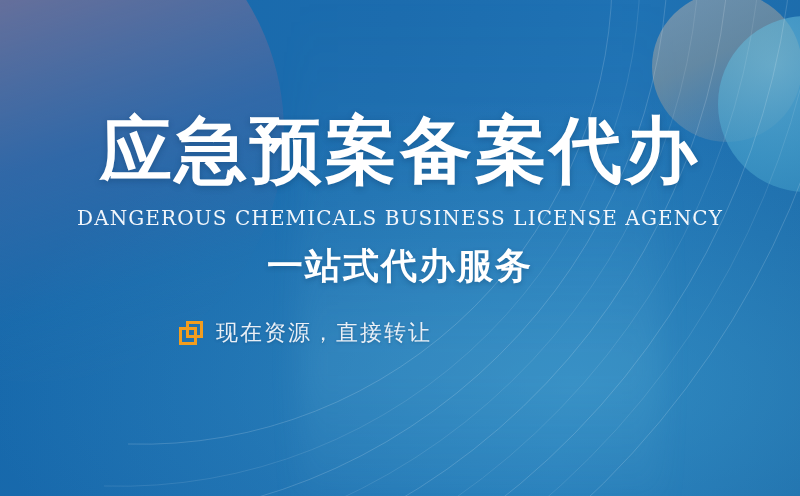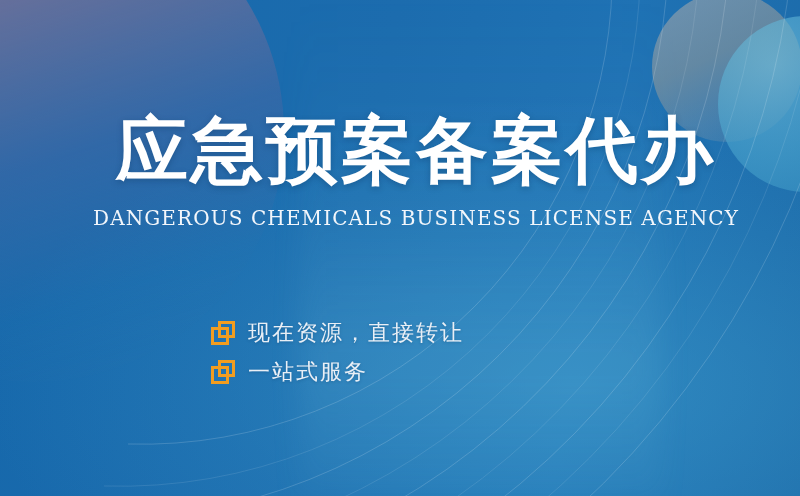--- a/index.html
+++ b/index.html
@@ -82,21 +82,20 @@
     width: 360px;
     height: 496px;
     background: linear-gradient(180deg, rgba(120,195,225,0.00) 0%, rgba(120,195,225,0.06) 45%, rgba(120,195,225,0.14) 74%, rgba(120,195,225,0.04) 100%);
     filter: blur(14px);
   }
 
   
   .content {
     position: absolute;
     inset: 0;
-    margin-left: 32px;
   }
 
   .title {
     position: absolute;
     left: 0;
     right: 0;
     top: 114px;
     text-align: center;
     color: #ffffff;
     font-family: "DejaVu Sans", "Liberation Sans", sans-serif;
@@ -142,20 +141,21 @@
     top: 318px;
     display: flex;
     flex-direction: column;
     gap: 9px;
   }
   .bullet {
     display: flex;
     align-items: center;
     gap: 12px;
     height: 30px;
+    justify-content: space-between;
   }
   .bullet-icon {
     width: 26px;
     height: 26px;
     flex: 0 0 26px;
     position: relative;
     display: block;
   }
   .bullet-icon svg { display: block; }
   .bullet-text {
@@ -193,39 +193,31 @@
       <path d="M 858,-74 A 870 870 0 0 1 -38,736"></path>
     </svg>
   </div>
 
   <div class="content">
 
     <div class="title">应急预案备案代办</div>
 
     <div class="subtitle-en">DANGEROUS CHEMICALS BUSINESS LICENSE AGENCY</div>
 
+    <div class="subtitle-cn">一站式代办服务</div>
 
     <div class="bullets">
 
       <div class="bullet">
         <span class="bullet-icon">
           <svg width="26" height="26" viewBox="0 0 26 26" xmlns="http://www.w3.org/2000/svg">
             <rect x="9.5" y="2.5" width="14" height="14" fill="none" stroke="#f29d1f" stroke-width="3"></rect>
             <rect x="2.5" y="8.5" width="15" height="15" fill="none" stroke="#f29d1f" stroke-width="3"></rect>
           </svg>
         </span>
         <span class="bullet-text">现在资源，直接转让</span>
       </div>
 
 
-      <div class="bullet">
-        <span class="bullet-icon">
-          <svg width="26" height="26" viewBox="0 0 26 26" xmlns="http://www.w3.org/2000/svg">
-            <rect x="9.5" y="2.5" width="14" height="14" fill="none" stroke="#f29d1f" stroke-width="3"></rect>
-            <rect x="2.5" y="8.5" width="15" height="15" fill="none" stroke="#f29d1f" stroke-width="3"></rect>
-          </svg>
-        </span>
-        <span class="bullet-text">一站式服务</span>
-      </div>
 
     </div>
   </div>
 </div>
 
 </body></html>

